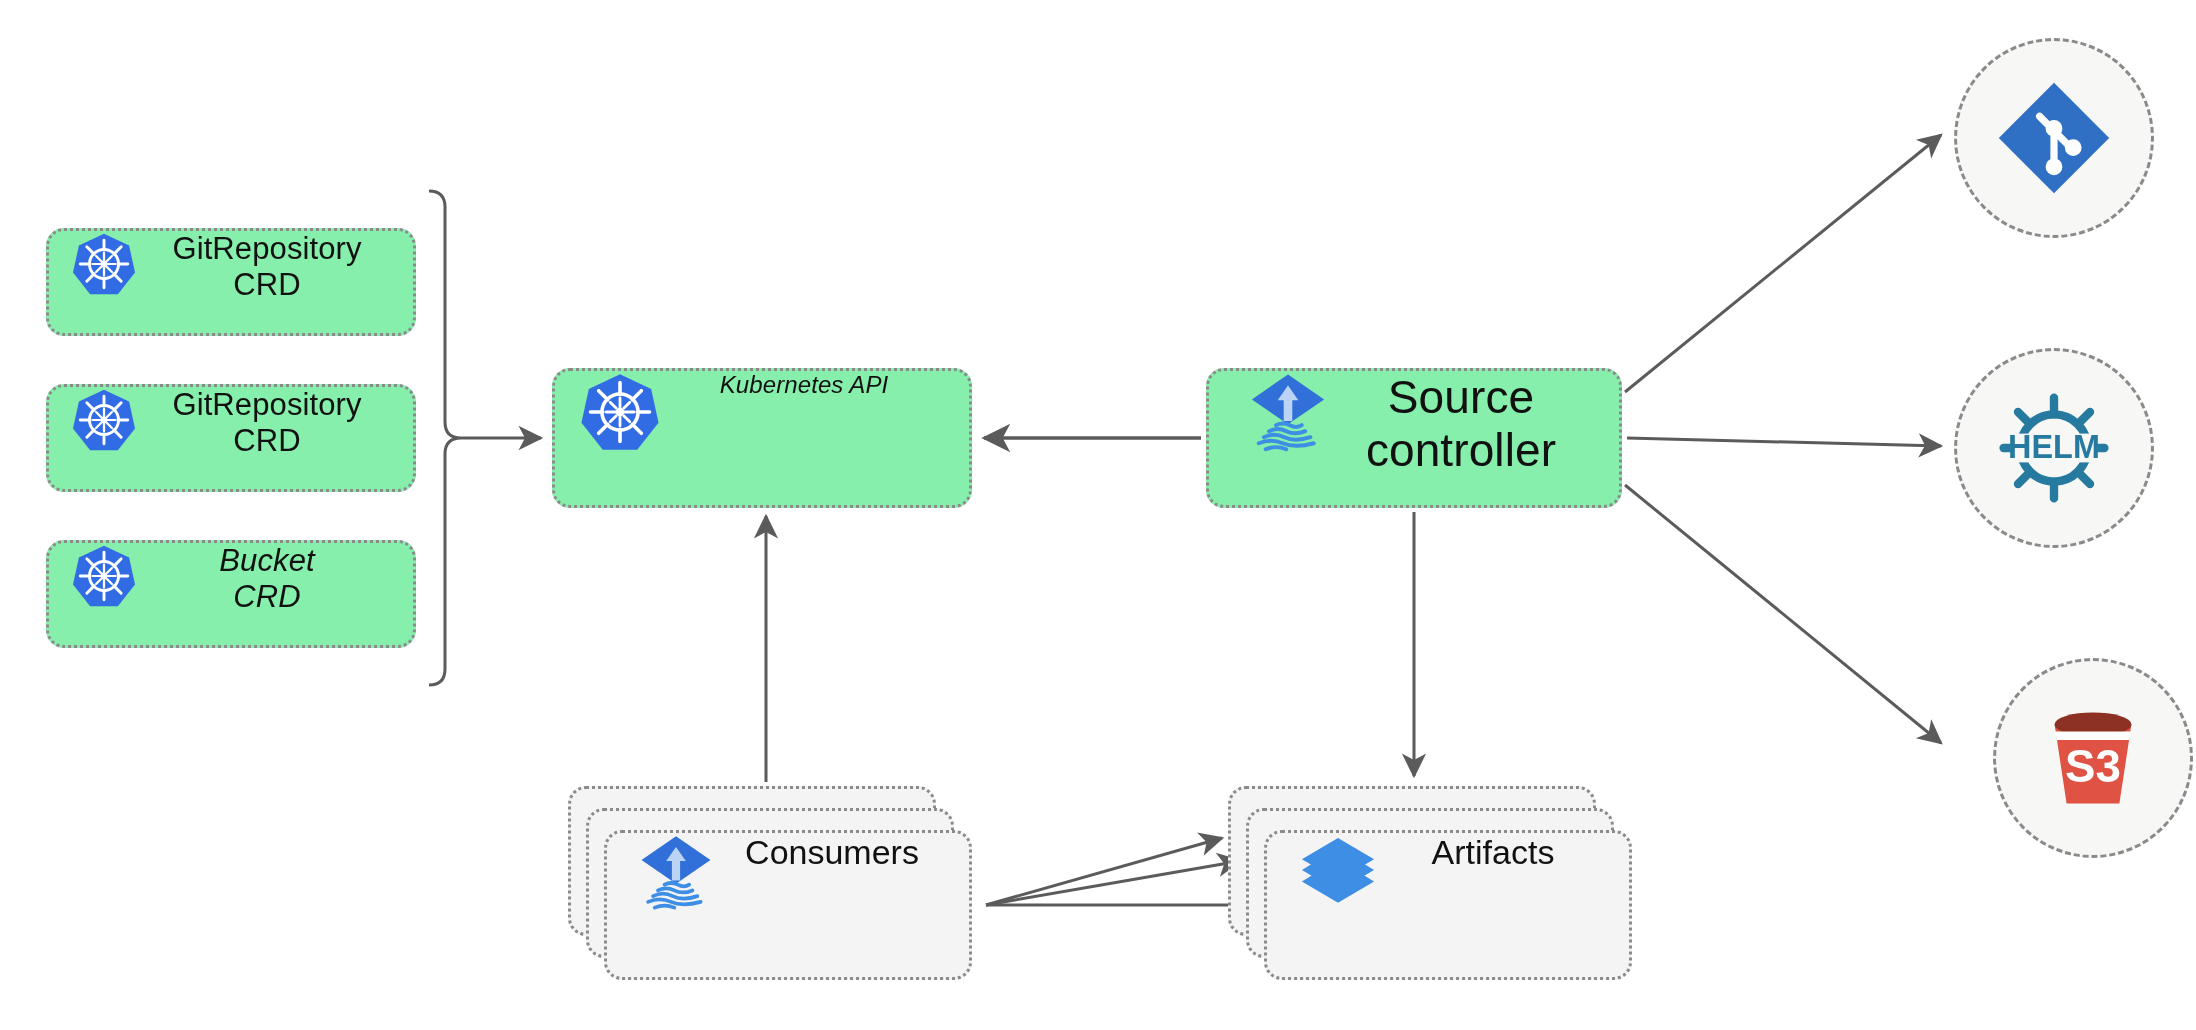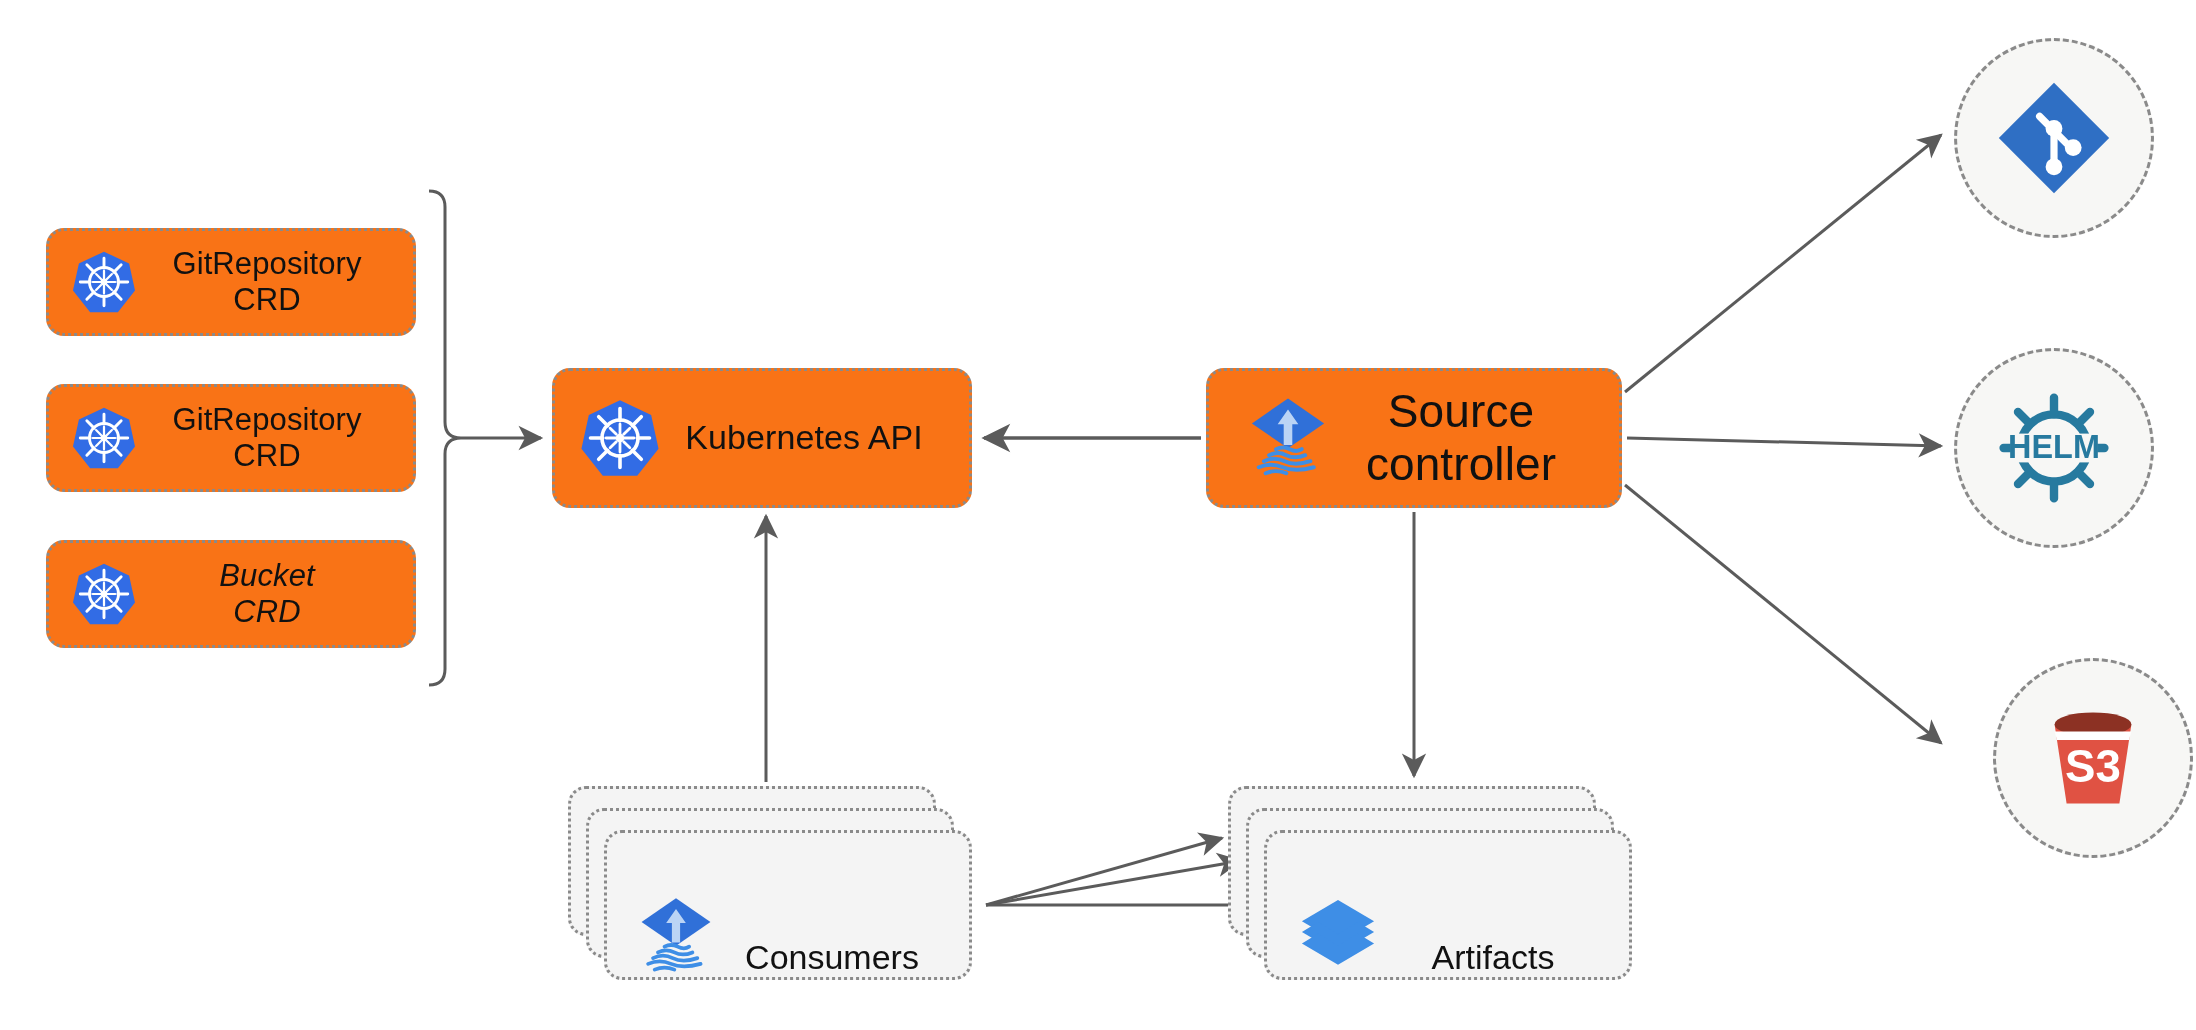--- a/index.html
+++ b/index.html
@@ -2,55 +2,55 @@
 <html><head>
 <meta charset="utf-8">
 <style>
   html,body{margin:0;padding:0;background:#ffffff;}
   body{width:2196px;height:1030px;font-family:"Liberation Sans","DejaVu Sans",sans-serif;overflow:hidden;}
   #stage{position:relative;width:2196px;height:1030px;background:#fff;}
   #wires{position:absolute;left:0;top:0;width:2196px;height:1030px;pointer-events:none;}
 
   .node{
     position:absolute;
-    background:#f97316;
+    background:#86efac;
     border:3px dotted #8a8a8a;
     border-radius:18px;
     box-sizing:border-box;
-    display:flex;align-items:center;
+    display:flex;align-items:flex-start;
   }
   .node .ico{flex:0 0 auto;display:flex;align-items:center;justify-content:center;}
   .node .lbl{
     flex:1 1 auto;text-align:center;color:#111;
     line-height:1.16;letter-spacing:.1px;
     padding-right:10px;
   }
 
   
   .crd{width:370px;height:108px;padding:0 6px 0 22px;}
   .crd .ico{width:66px;height:66px;}
   .crd .lbl{font-size:31px;}
 
   
   #n-k8s{left:552px;top:368px;width:420px;height:140px;padding:0 4px 0 24px;}
   #n-k8s .ico{width:82px;height:82px;}
-  #n-k8s .lbl{font-size:34px;padding-right:18px;}
+  #n-k8s .lbl{font-size:24px;padding-right:18px;font-style:italic;}
 
   
   #n-src{left:1206px;top:368px;width:416px;height:140px;padding:0 4px 0 36px;}
   #n-src .ico{width:86px;height:86px;}
   #n-src .lbl{font-size:46px;padding-right:24px;}
 
   
   .stack{position:absolute;}
   .stack .card{
     position:absolute;background:#f4f4f4;border:3px dotted #8a8a8a;
     border-radius:18px;box-sizing:border-box;
   }
-  .stack .card.front{display:flex;align-items:flex-end;}
+  .stack .card.front{display:flex;align-items:flex-start;}
   .stack .card.front .ico{flex:0 0 auto;display:flex;align-items:center;justify-content:center;}
   .stack .card.front .lbl{flex:1 1 auto;text-align:center;font-size:34px;color:#111;padding-right:18px;}
 
   #n-consumers{left:568px;top:786px;width:400px;height:200px;}
   #n-consumers .card{width:368px;height:150px;}
   #n-consumers .card.c1{left:0;top:0;}
   #n-consumers .card.c2{left:18px;top:22px;}
   #n-consumers .card.front{left:36px;top:44px;padding:0 4px 0 28px;}
   #n-consumers .card.front .ico{width:82px;height:82px;}
 

